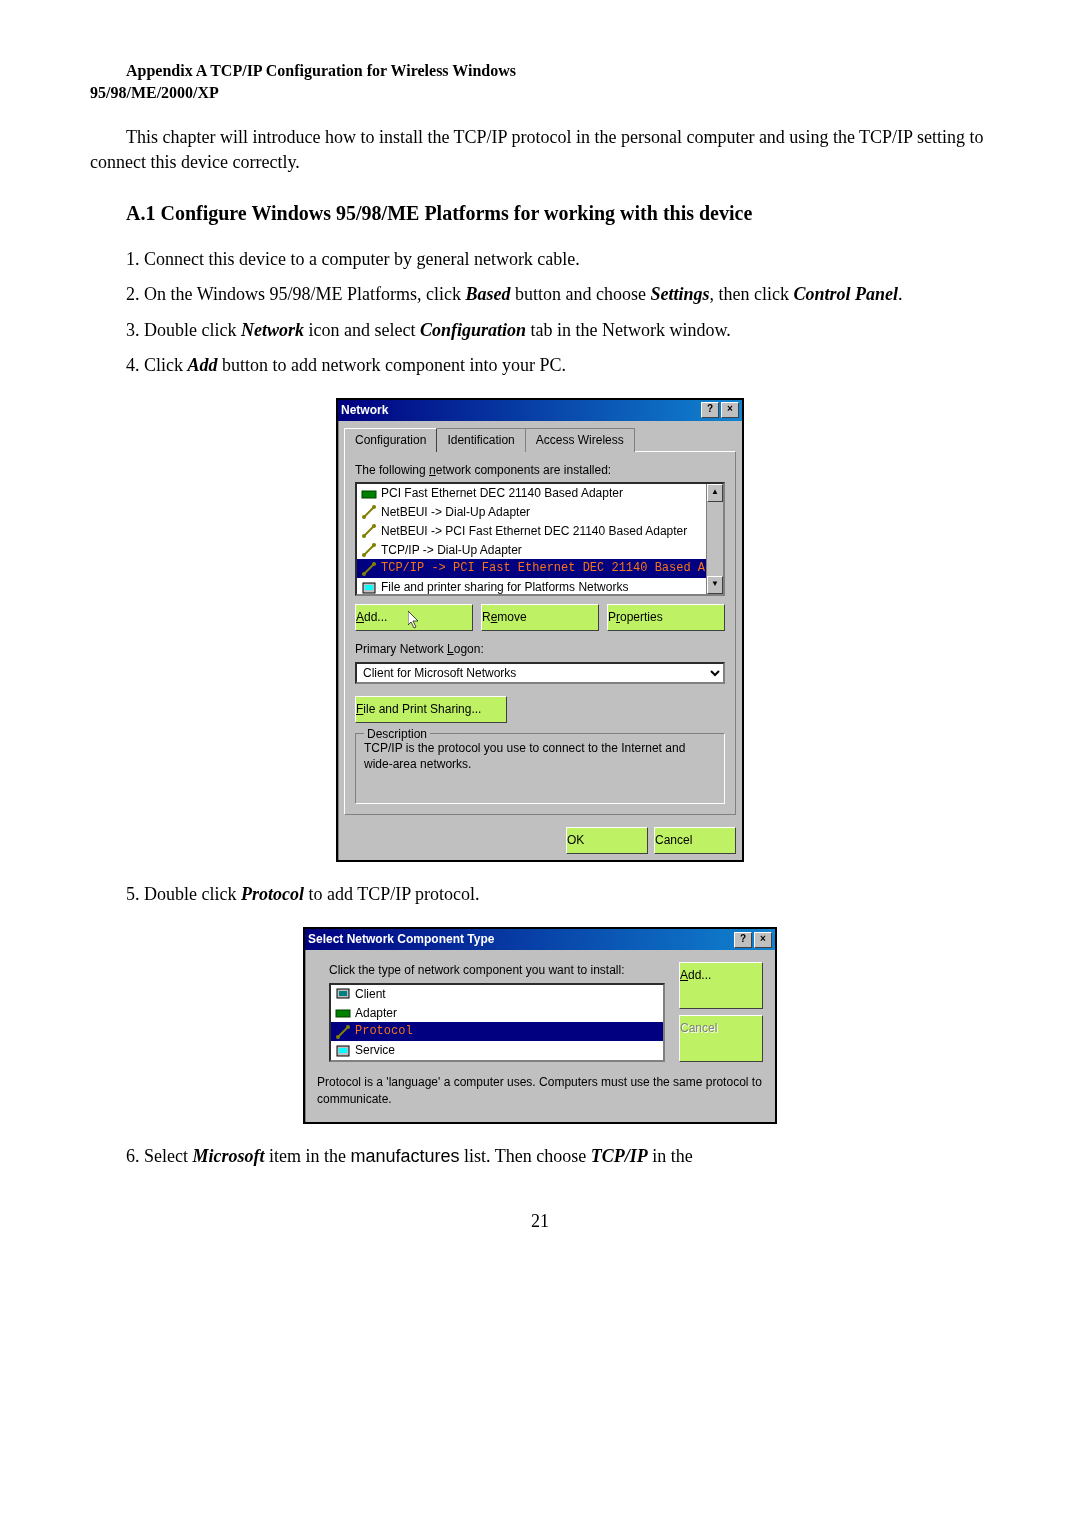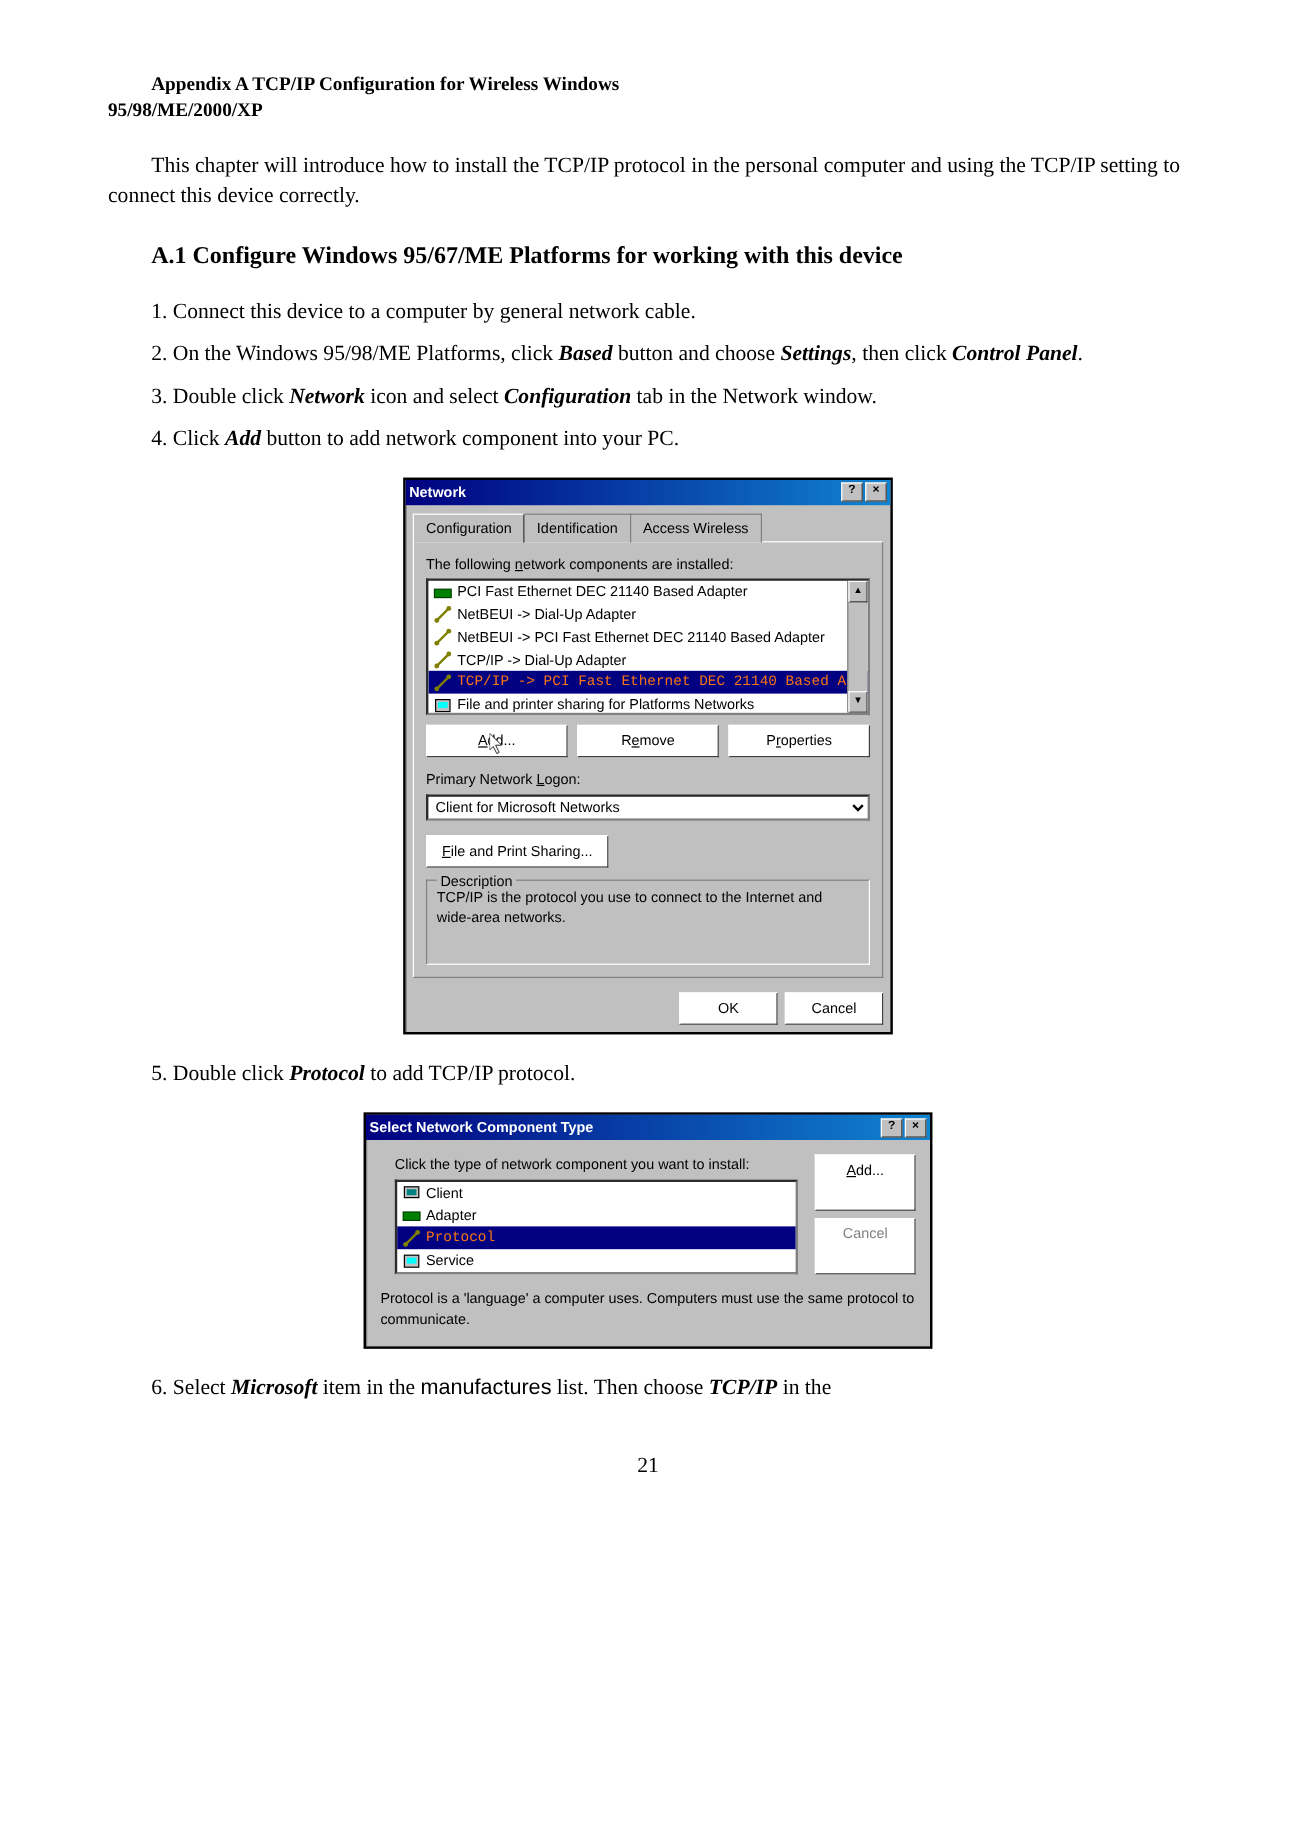--- a/index.html
+++ b/index.html
@@ -126,22 +126,21 @@
   }
   .scroll-btn {
     height: 16px; background: #c0c0c0;
     border: 1px solid #fff; border-right-color:#404040; border-bottom-color:#404040;
     font-size: 8px; text-align: center; line-height: 14px;
   }
   .btn-row { display: flex; gap: 8px; margin-bottom: 10px; }
   .w-btn {
     flex: 1;
     padding: 4px 0;
-    text-align: center;
-    background: #ffffff;
+    background: #bef264;
     border: 1px solid #fff;
     border-right-color: #404040;
     border-bottom-color: #404040;
   }
   .w-btn.disabled { color: #808080; text-shadow: 1px 1px 0 #fff; }
   select.win {
     width: 100%;
     background: #ffffff;
     border: 2px inset #808080;
     font-family: inherit;
@@ -196,21 +195,21 @@
 </head>
 <body>
 
 <div class="appendix-title">
   <span>Appendix A    TCP/IP Configuration for Wireless Windows</span><br>
   <span style="margin-left:-36px">95/98/ME/2000/XP</span>
 </div>
 
 <p class="intro">This chapter will introduce how to install the TCP/IP protocol in the personal computer and using the TCP/IP setting to connect this device correctly.</p>
 
-<div class="section-title">A.1 Configure Windows 95/67/ME Platforms for working with this device</div>
+<div class="section-title">A.1 Configure Windows 95/98/ME Platforms for working with this device</div>
 
 <ol>
   <li>
     <span>Connect this device to a computer by general network cable.</span>
   </li>
   <li style="text-align:justify">
     <span>On the Windows 95/98/ME Platforms, click </span><span class="italic-bold">Based</span><span> button and choose </span><span class="italic-bold">Settings</span><span>, then click </span><span class="italic-bold">Control Panel</span><span>.</span>
   </li>
   <li style="text-align:justify">
     <span>Double click </span><span class="italic-bold">Network</span><span> icon and select </span><span class="italic-bold">Configuration</span><span> tab in the Network window.</span>

